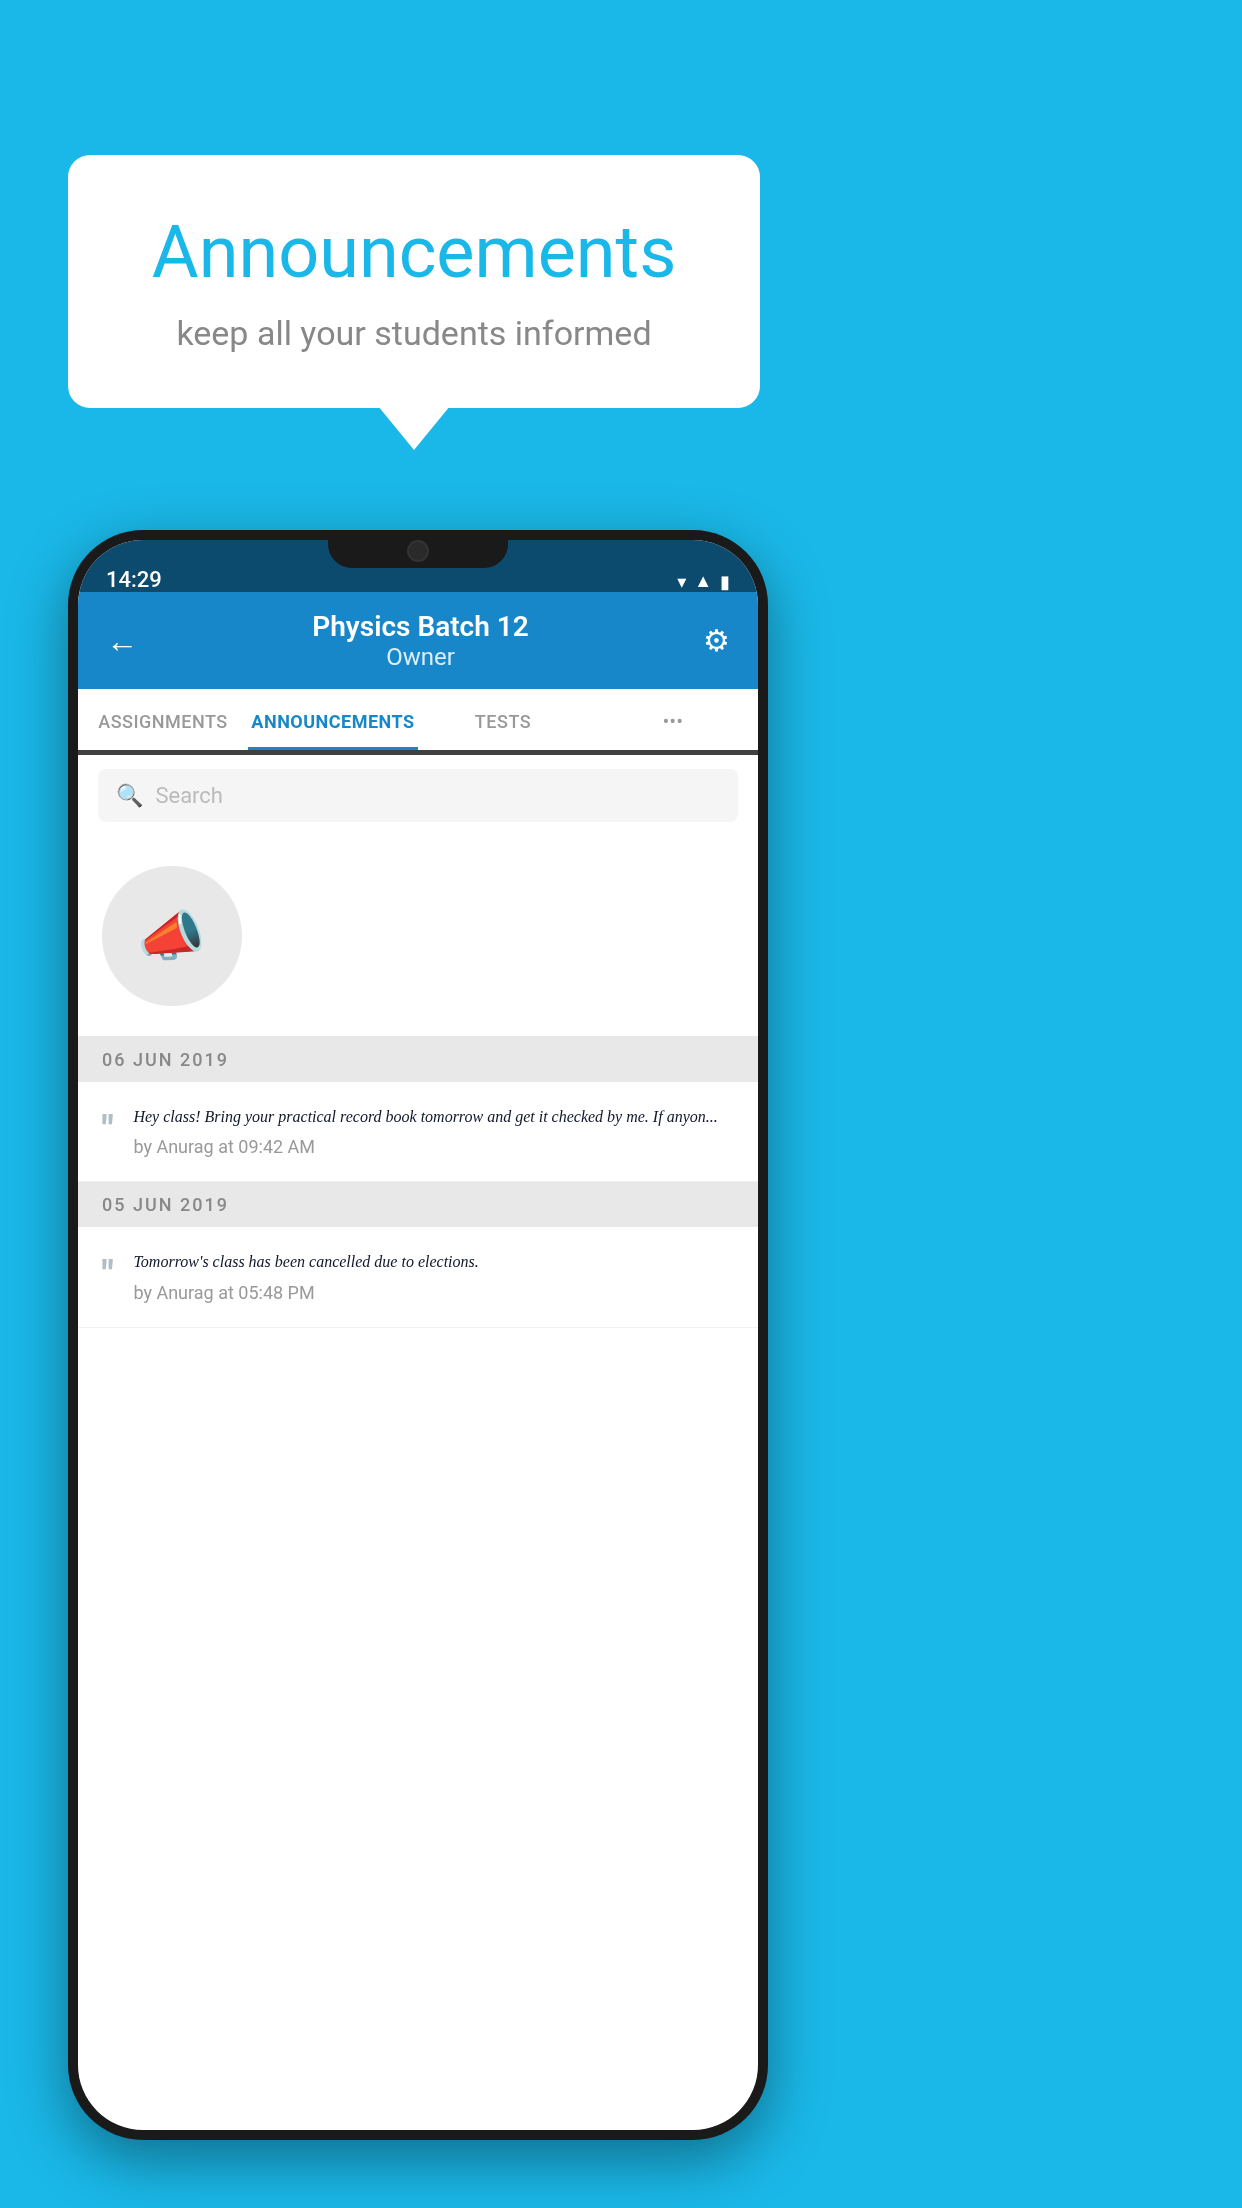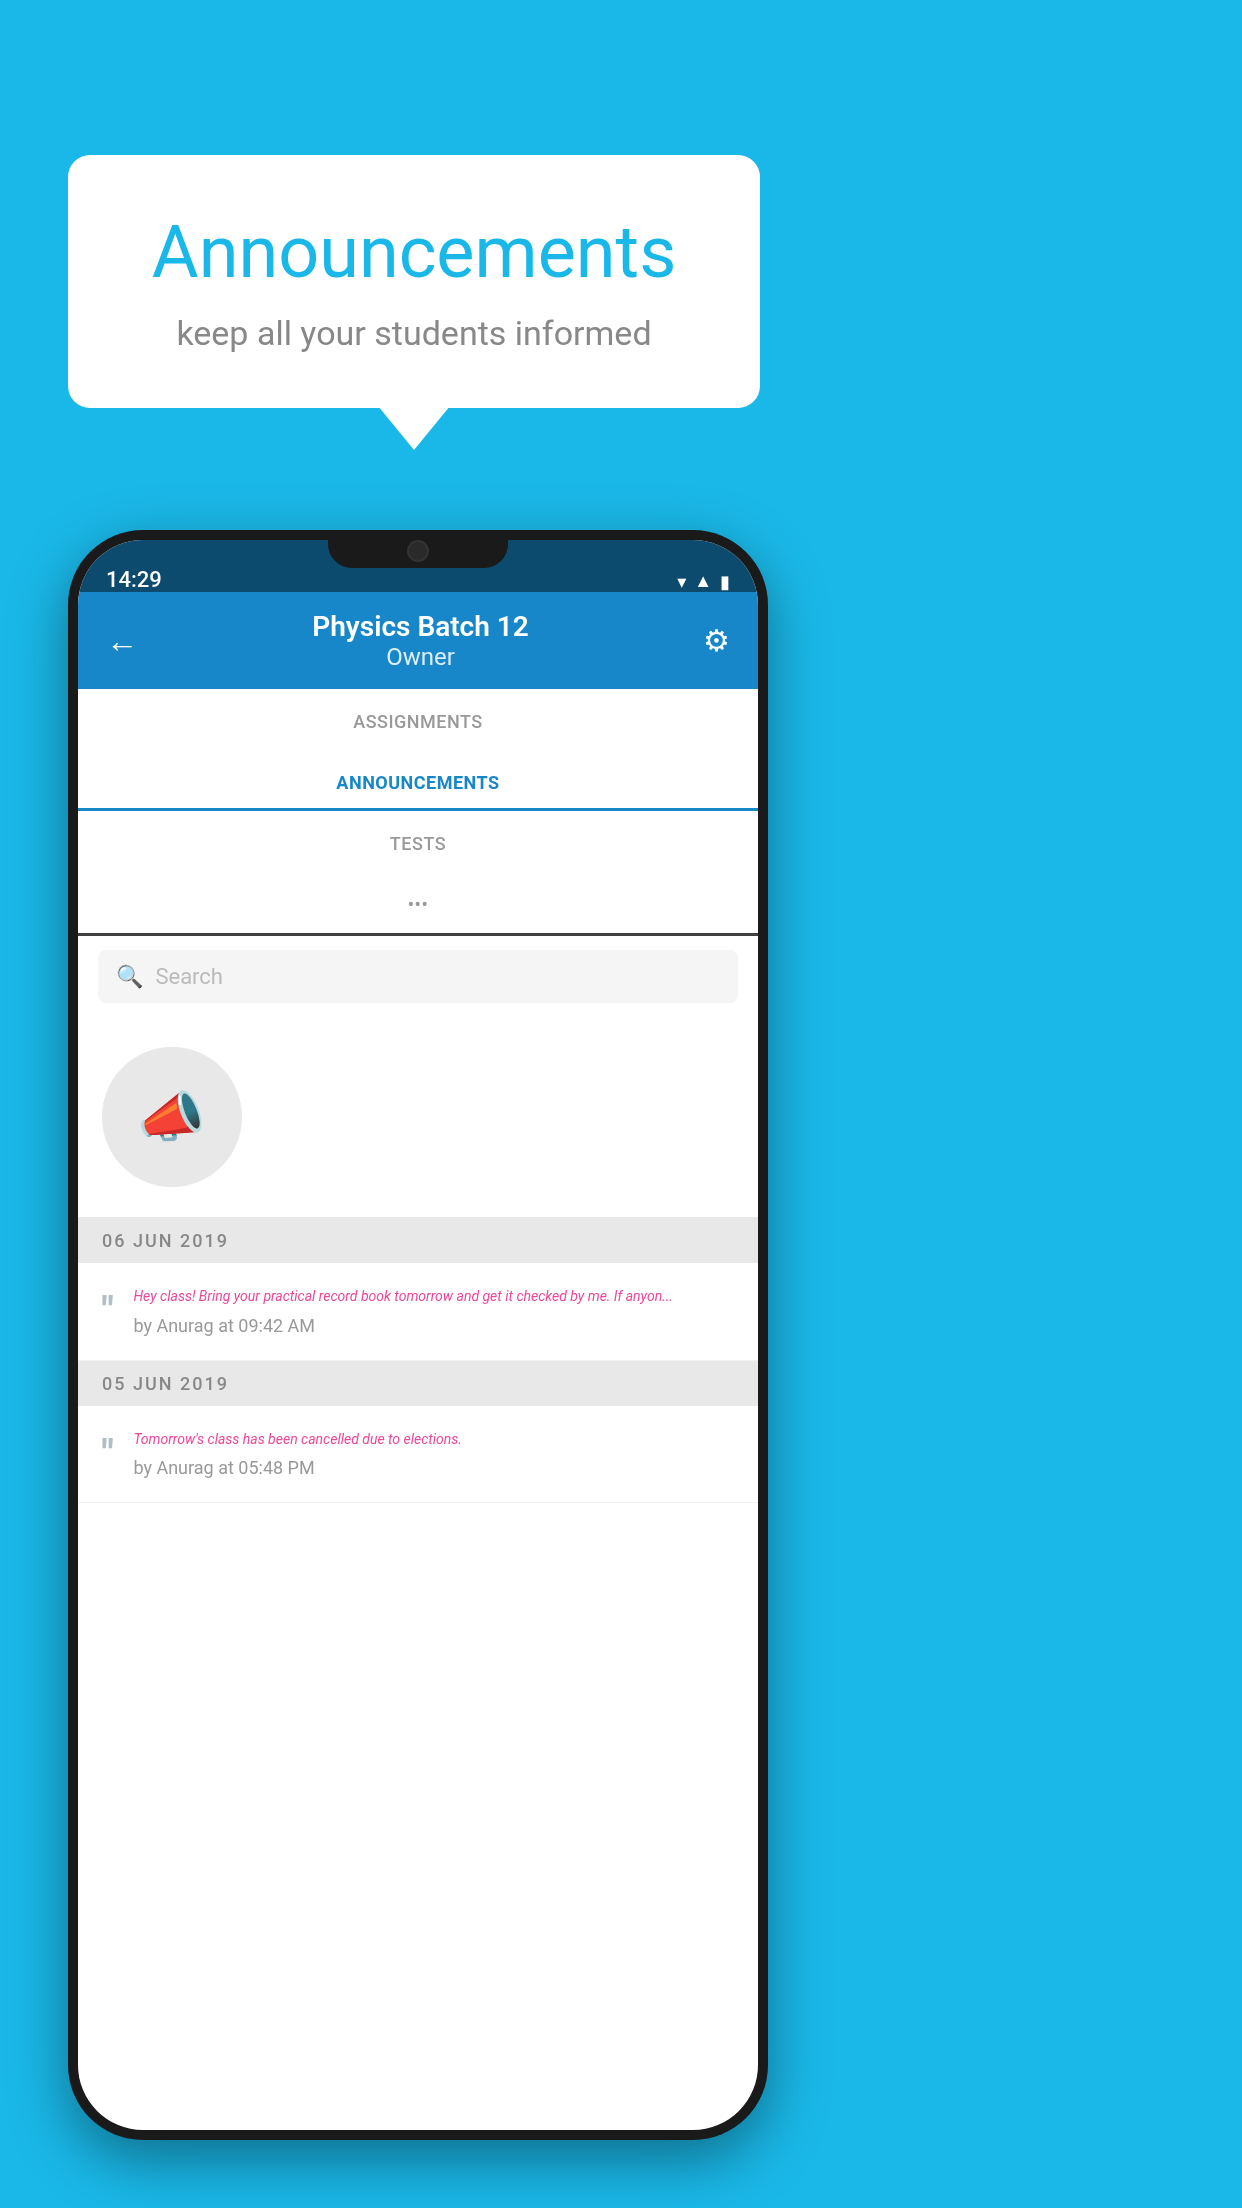--- a/index.html
+++ b/index.html
@@ -166,22 +166,21 @@
 
     .header-gear {
       color: white;
       font-size: 30px;
     }
 
     
     .tabs-bar {
       background: white;
       display: flex;
-      border-bottom: 3px solid #404040;
-      flex-direction: column;
+      border-bottom: 5px solid #404040;
     }
 
     .tab-item {
       flex: 1;
       text-align: center;
       padding: 22px 0 18px;
       font-size: 18px;
       font-weight: 500;
       color: #999;
       letter-spacing: 0.5px;
@@ -304,25 +303,26 @@
       font-weight: 900;
       line-height: 1;
       margin-top: 6px;
     }
 
     .announcement-content {
       flex: 1;
     }
 
     .announcement-message {
-      color: #ec4899;
-      font-size: 14px;
+      color: #0f172a;
+      font-size: 16px;
       font-style: italic;
       line-height: 1.4;
       margin-bottom: 8px;
+      font-family: Liberation Serif, serif;
     }
 
     .announcement-author {
       color: #999;
       font-size: 18px;
     }
   </style>
 </head>
 <body>
 

